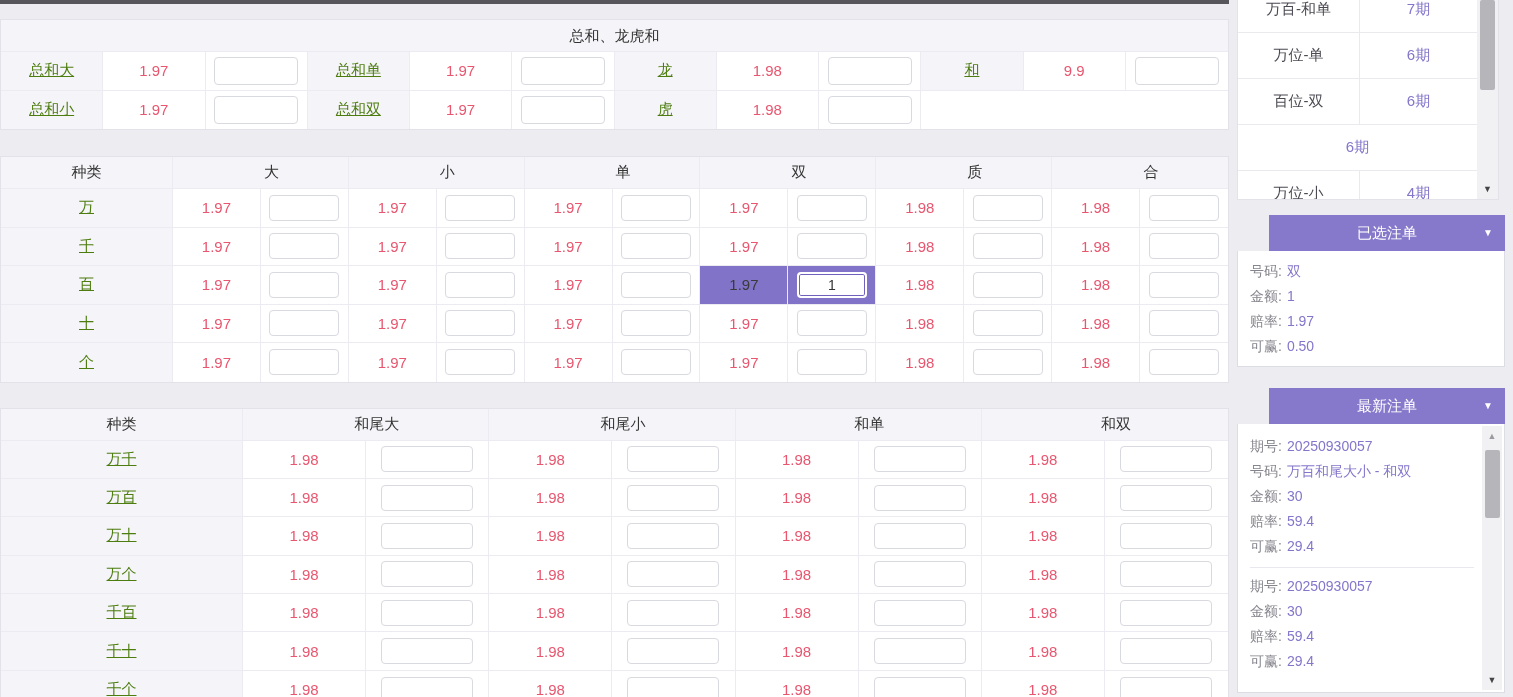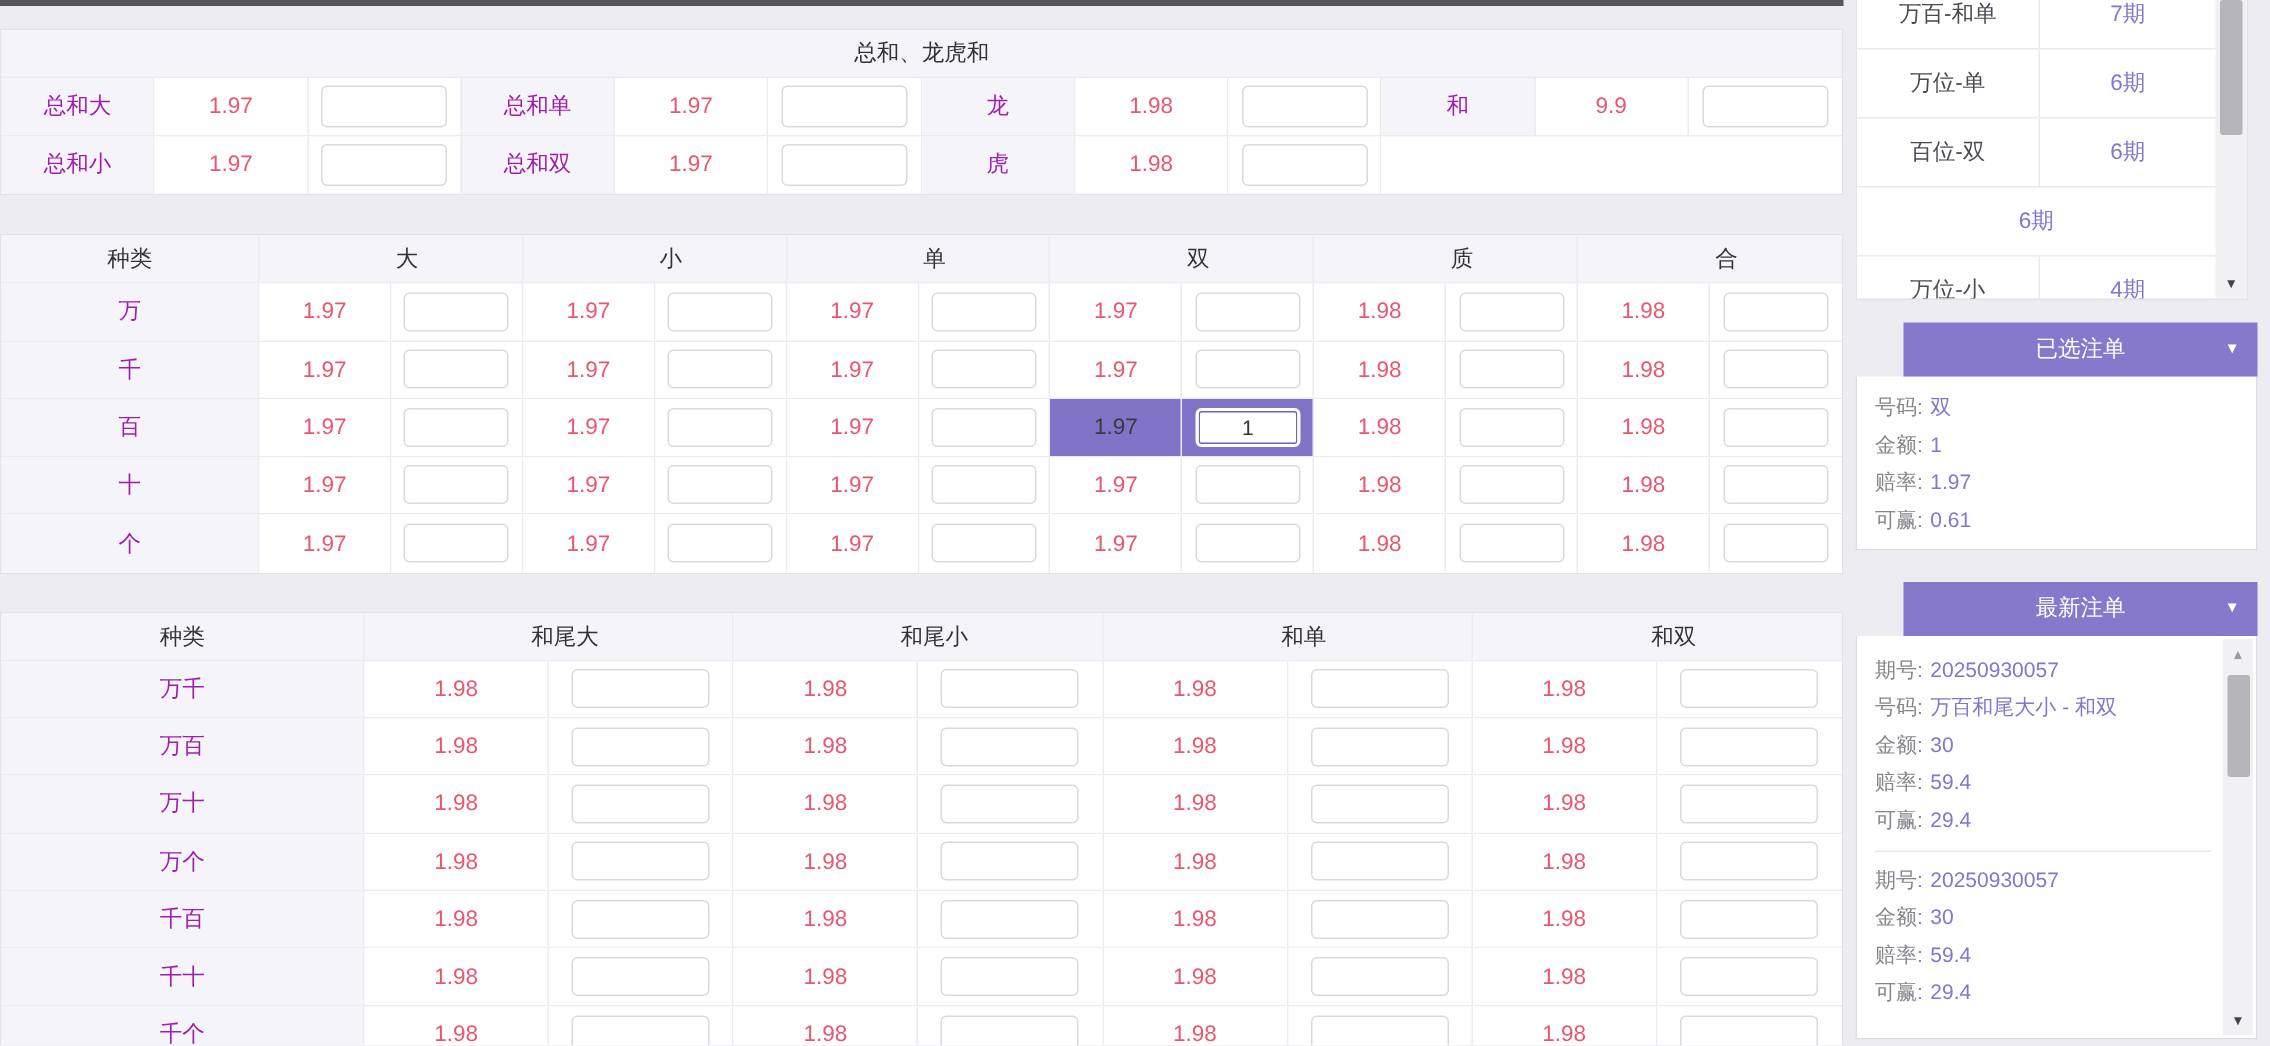--- a/index.html
+++ b/index.html
@@ -20,21 +20,21 @@
   .trow:last-child { border-bottom:none; }
   .grid { display:grid; align-items:stretch; }
   .t1 { grid-template-columns:repeat(12,1fr); height:38.5px; }
   .t2h { grid-template-columns:172px repeat(6,1fr); height:32px; }
   .t2 { grid-template-columns:172px repeat(12,1fr); height:38.5px; }
   .t3h { grid-template-columns:242px repeat(4,1fr); height:32px; }
   .t3 { grid-template-columns:242px repeat(8,1fr); height:38.4px; }
   .cell { display:flex; align-items:center; justify-content:center; border-right:1px solid #ebebf1; font-size:15px; color:#333; overflow:hidden; }
   .cell:last-child { border-right:none; }
   .hcell { background:#f5f5f9; }
-  .label-cell { background:#f5f5f9; color:#a21caf; }
+  .label-cell { background:#f5f5f9; color:#4d7c0f;text-decoration:underline; }
   .odds-cell { color:#e8566f; background:#fff; }
   .input-cell { background:#fff; }
   .empty-cell { grid-column:span 3; background:#fff; border-right:none; }
   input.amt { border:1px solid #d9d9e0; border-radius:4px; background:#fff; outline:none; text-align:center; font-size:14px; color:#333; font-family:inherit; }
   .in1 { width:84px; height:28px; }
   .in2 { width:70px; height:26px; }
   .in3 { width:92px; height:26px; }
   .sel { background:#8174c8 !important; color:#3a3a3a; }
   .sel input.amt { border:2px solid #fff; box-shadow:0 0 0 1px #6f61bd inset; }
 
@@ -459,21 +459,21 @@
 
     <div class="side-panel sel-panel">
       <div class="sp-head">
         <span>已选注单</span>
         <span class="sp-caret">▼</span>
       </div>
       <div class="sp-body sel-body" id="selected-fields">
           <div class="field"><span class="f-label">号码:</span><span class="f-value">双</span></div>
           <div class="field"><span class="f-label">金额:</span><span class="f-value">1</span></div>
           <div class="field"><span class="f-label">赔率:</span><span class="f-value">1.97</span></div>
-          <div class="field"><span class="f-label">可赢:</span><span class="f-value">0.61</span></div>
+          <div class="field"><span class="f-label">可赢:</span><span class="f-value">0.50</span></div>
         </div>
     </div>
 
     <div class="side-panel latest-panel">
       <div class="sp-head">
         <span>最新注单</span>
         <span class="sp-caret">▼</span>
       </div>
       <div class="sp-body latest-body">
         <div class="entries" id="latest-entries">

